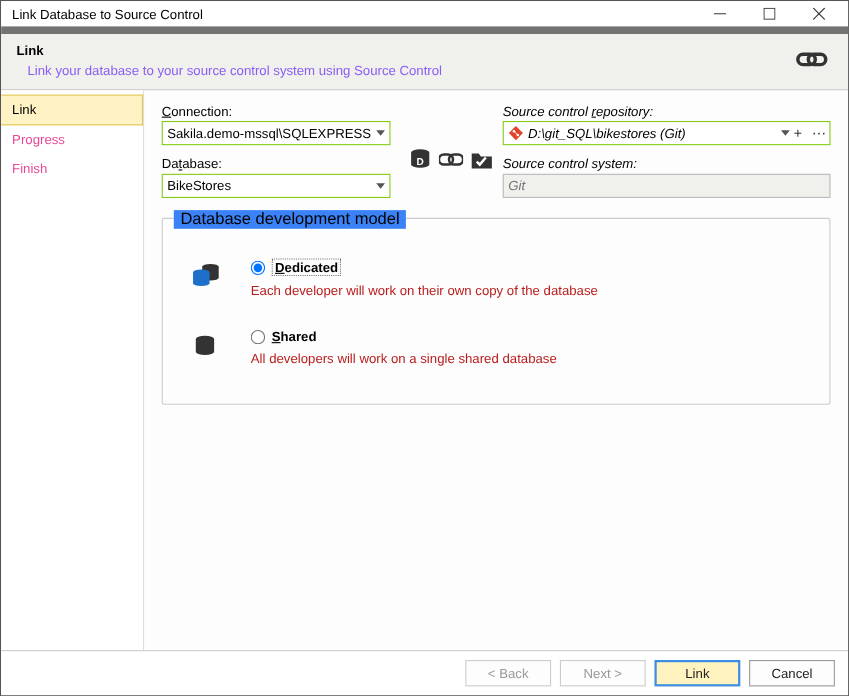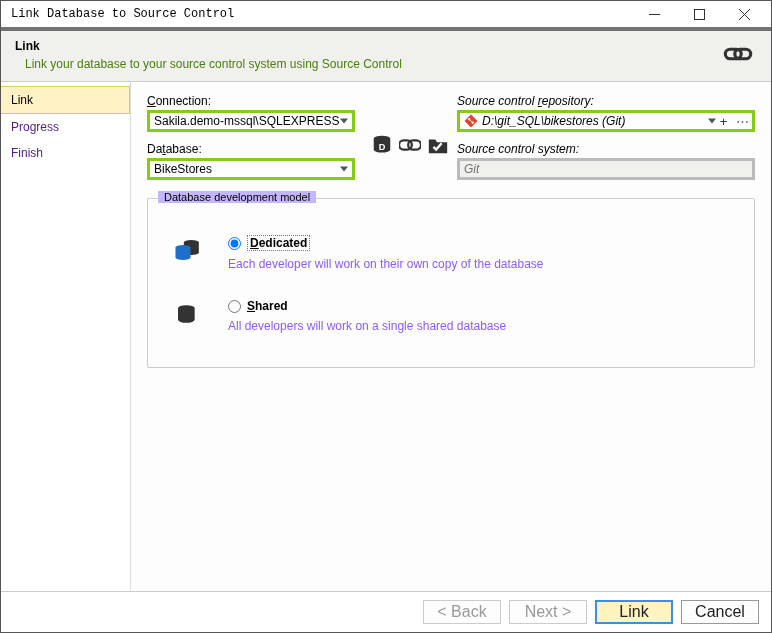--- a/index.html
+++ b/index.html
@@ -17,56 +17,55 @@
     flex-direction: column;
   }
 
   
   .titlebar {
     height: 30px;
     background: #fff;
     display: flex;
     align-items: center;
     padding: 0 4px 0 10px;
-    border-bottom: 4px solid #737373;
-    font-family: Liberation Mono, monospace;
+    border-bottom: 7px solid #737373;
   }
   .title-text { flex: 1; font-size: 12px; }
   .win-btn {
     width: 45px; height: 28px;
     display: flex; align-items: center; justify-content: center;
     font-size: 14px; color: #333;
   }
   .win-btn svg { width: 11px; height: 11px; stroke: #333; stroke-width: 1; fill: none; }
 
   
   .header-band {
     background: #f0f0ec;
     border-bottom: 1px solid #ccc;
     padding: 8px 14px 10px 14px;
     display: flex;
     align-items: center;
   }
   .header-left { flex: 1; }
   .header-title { font-weight: bold; font-size: 12px; color: #000; }
-  .header-sub { margin-top: 4px; font-size: 12px; color: #4d7c0f; padding-left: 10px; }
+  .header-sub { margin-top: 4px; font-size: 12px; color: #8b5cf6; padding-left: 10px; }
   .header-icon svg { width: 38px; height: 24px; }
 
   
   .main-split { flex: 1; display: flex; overflow: hidden; }
   .sidebar {
     width: 130px;
     background: #fff;
     border-right: 1px solid #ddd;
     padding-top: 4px;
   }
   .sidebar-item {
     padding: 6px 10px;
     font-size: 12px;
-    color: #4c1d95;
+    color: #ec4899;
   }
   .sidebar-item.active {
     background: #fff2c4;
     color: #000;
     border: 1px solid #e0c85a;
     border-left: none;
   }
 
   .content {
     flex: 1;
@@ -77,21 +76,21 @@
   .two-col { display: flex; gap: 12px; }
   .left-col { flex: 1; position: relative; }
   .right-col { flex: 1; font-style: italic; }
 
   .field-label { font-size: 12px; color: #000; margin-bottom: 2px; margin-top: 2px; }
   .underline-letter { text-decoration: underline; }
 
   .combo {
     width: 100%;
     height: 22px;
-    border: 3px solid #84cc16;
+    border: 1px solid #84cc16;
     background: #fff;
     display: flex;
     align-items: center;
     padding: 0 4px;
     font-size: 12px;
     position: relative;
   }
   .combo .caret {
     position: absolute; right: 4px; top: 50%; transform: translateY(-50%);
     width: 0; height: 0;
@@ -121,55 +120,55 @@
   .groupbox {
     margin-top: 18px;
     border: 1px solid #ccc;
     border-radius: 2px;
     padding: 22px 16px 20px 16px;
     position: relative;
   }
   .groupbox-title {
     position: absolute;
     top: -8px; left: 10px;
-    background: #c4b5fd;
+    background: #3b82f6;
     padding: 0 6px;
-    font-size: 11px;
+    font-size: 15px;
     color: #000;
   }
   .model-row {
     display: flex;
     align-items: flex-start;
     gap: 20px;
     padding: 14px 4px;
   }
   .model-icon { width: 40px; display: flex; justify-content: center; padding-top: 2px; }
   .model-icon svg { width: 30px; height: 26px; }
   .model-body { flex: 1; }
   .radio-row { display: flex; align-items: center; gap: 6px; }
   .radio-row input { margin: 0; }
   .radio-label { font-size: 12px; font-weight: bold; }
   .radio-label.dotted { border: 1px dotted #777; padding: 0 2px; }
-  .model-desc { margin-top: 6px; font-size: 12px; color: #8b5cf6; }
+  .model-desc { margin-top: 6px; font-size: 12px; color: #b91c1c; }
 
   
   .footer {
     border-top: 1px solid #ccc;
     padding: 8px 12px;
     display: flex;
     justify-content: flex-end;
     gap: 8px;
     background: #fff;
   }
   .btn {
     min-width: 78px;
     height: 24px;
     border: 1px solid #999;
     background: #fdfdfd;
-    font-size: 16px;
+    font-size: 12px;
     display: flex;
     align-items: center;
     justify-content: center;
     color: #222;
   }
   .btn.disabled { color: #999; border-color: #ccc; }
   .btn.primary {
     background: #fff3c0;
     border: 2px solid #3a8ee6;
   }

